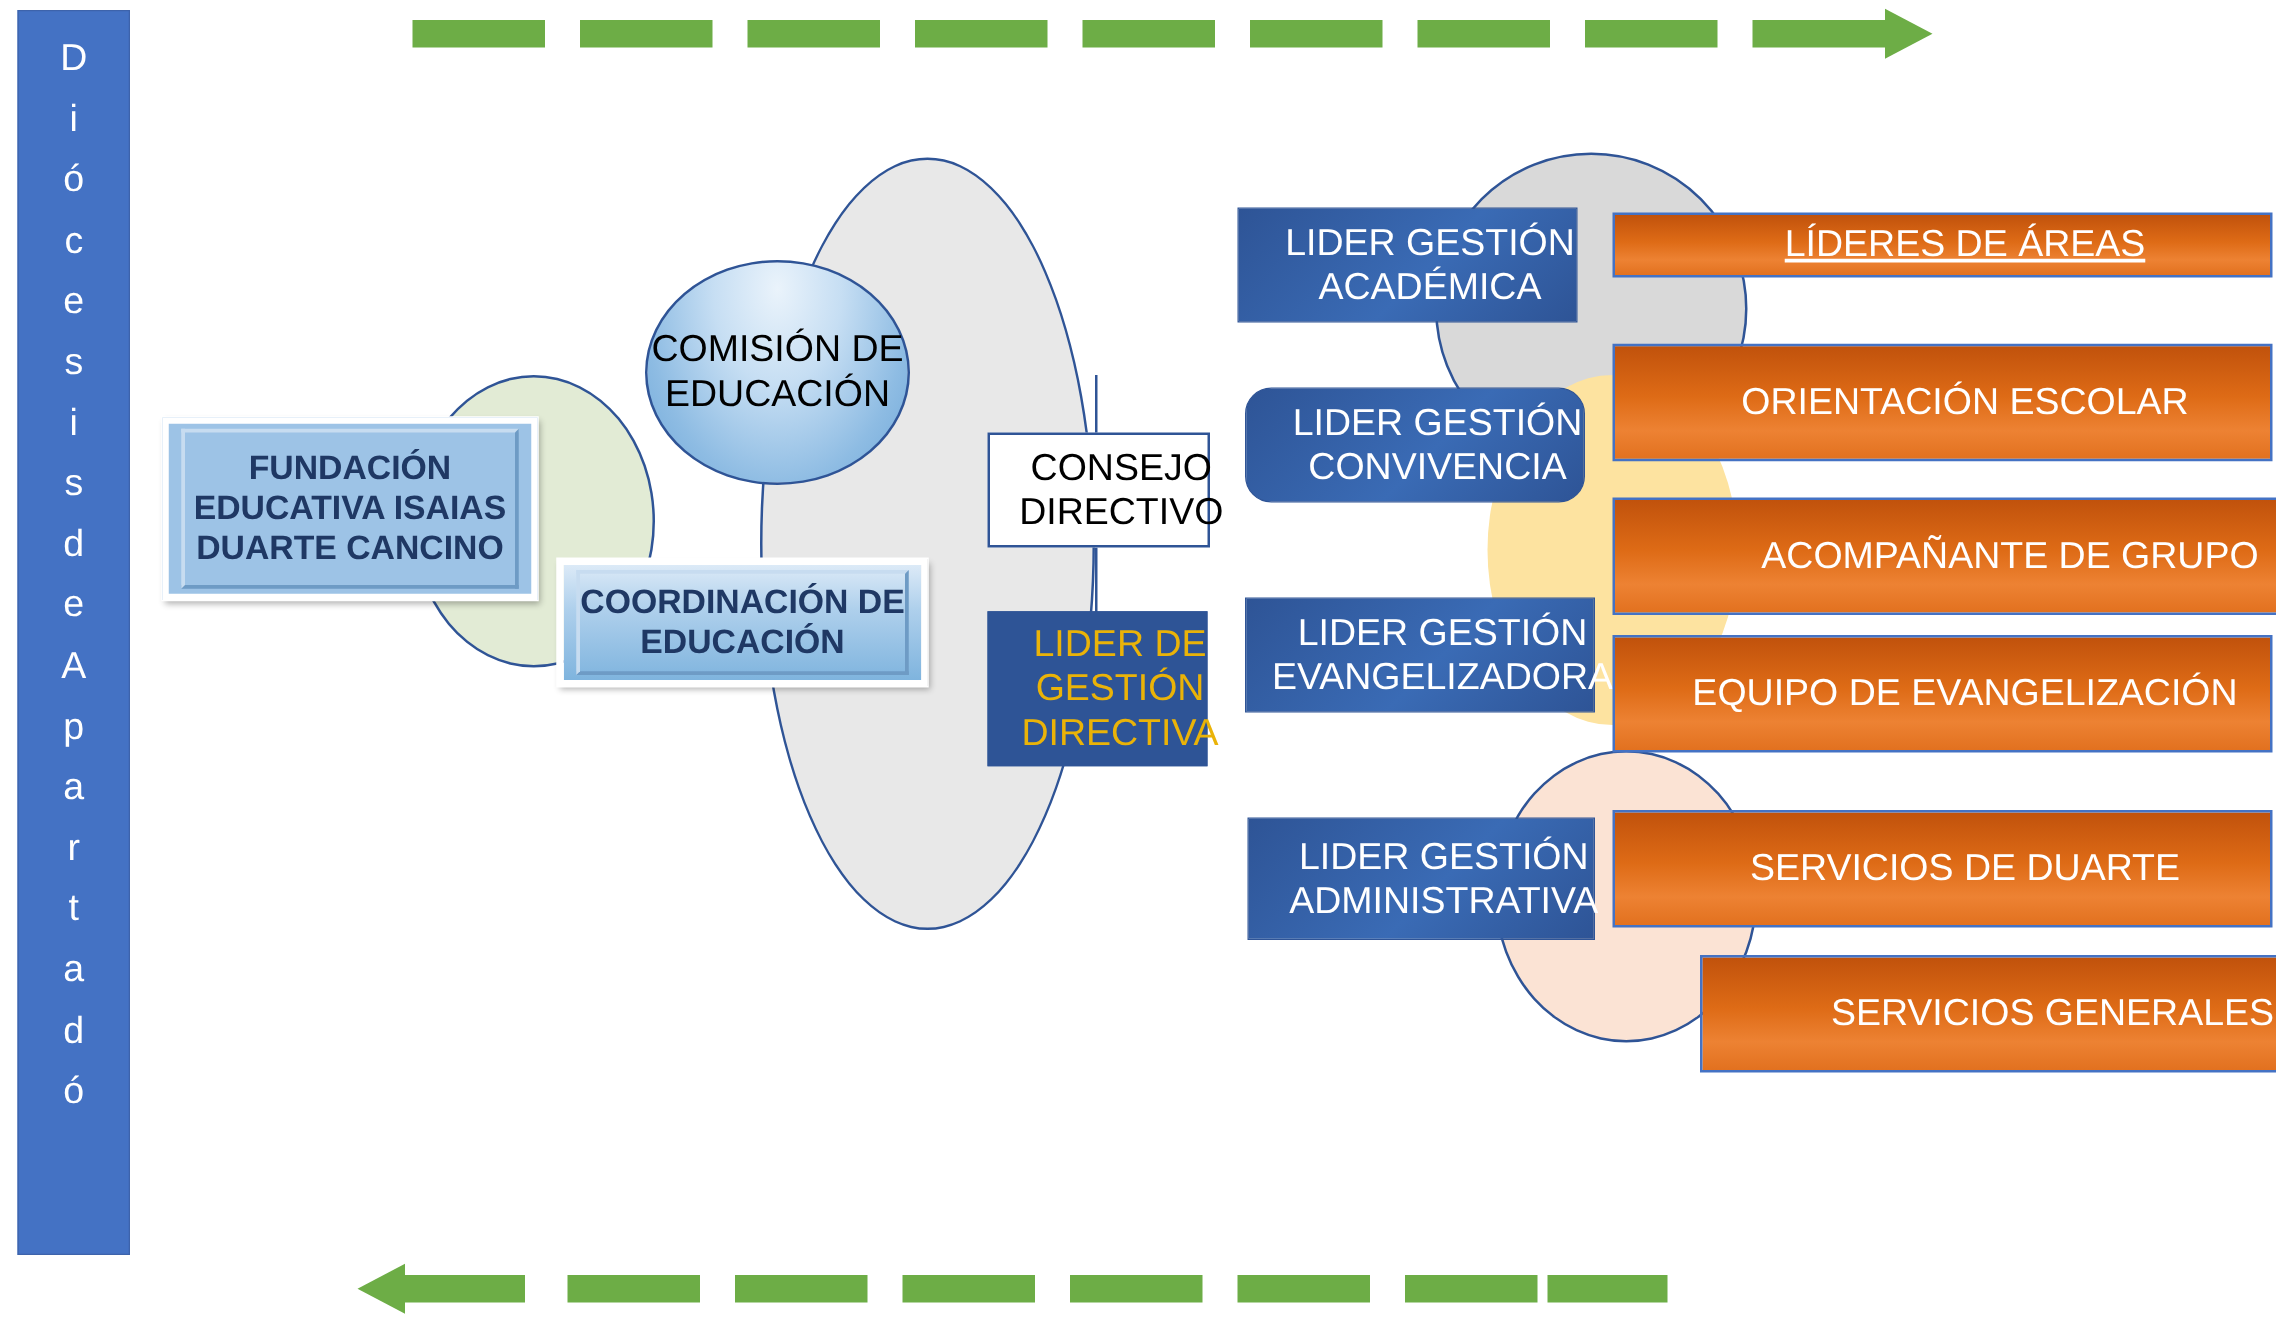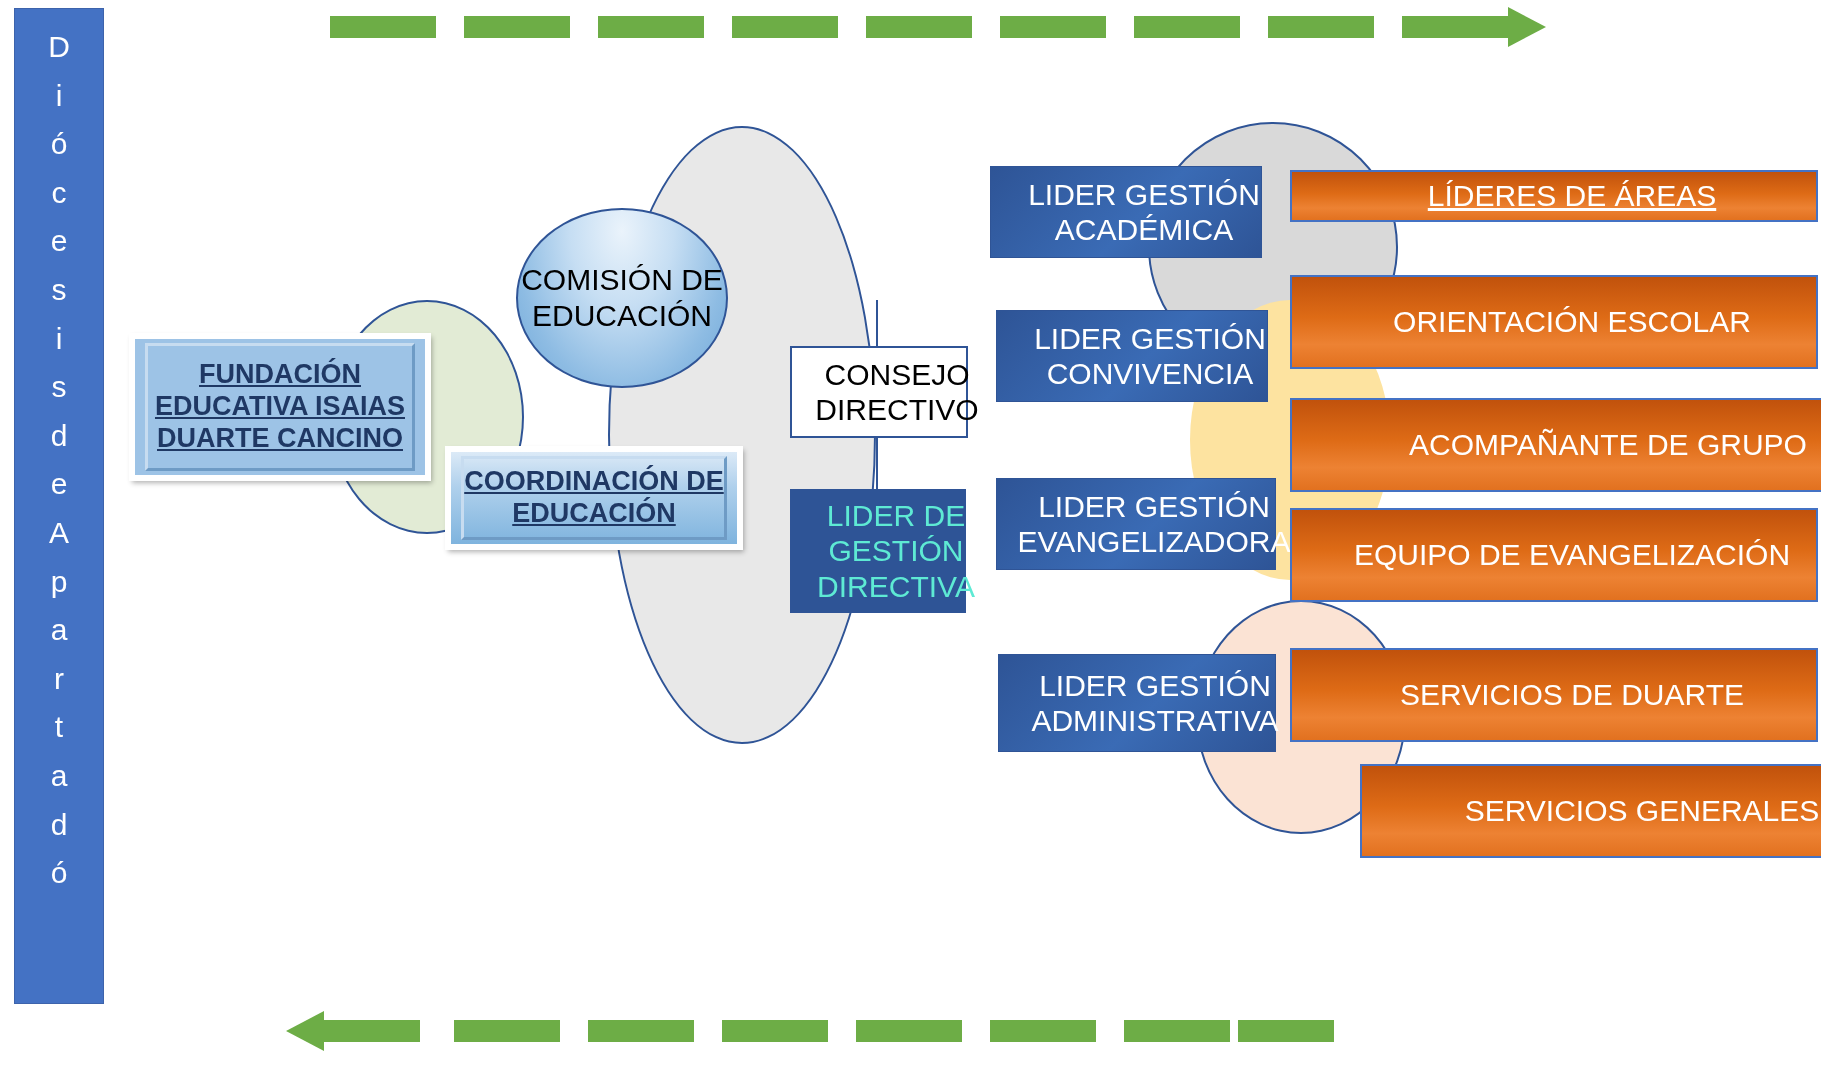--- a/index.html
+++ b/index.html
@@ -134,21 +134,20 @@
     width: 100%;
     height: 100%;
     display: flex;
     align-items: center;
     justify-content: center;
     border-top: 3px solid #C7DCF0;
     border-left: 3px solid #C7DCF0;
     border-right: 3px solid #6E9BC5;
     border-bottom: 3px solid #6E9BC5;
     box-sizing: border-box;
-    text-decoration: underline;
   }
   .bevel-grad {
     background: linear-gradient(to bottom, #DCEAF7 0%, #AFD0EC 38%, #7FB4DE 100%);
   }
 
   
   .box-white {
     background: #FFFFFF;
     border: 2px solid #2F5496;
     color: #000000;
@@ -158,21 +157,21 @@
   
   .box-blue {
     background: linear-gradient(135deg, #2E5496 0%, #3A6BB5 55%, #2E5496 100%);
     border: 1px solid #2F5496;
     color: #FFFFFF;
     font-size: 30px;
   }
   .box-blue-plain {
     background: #2E5496;
     border: 1px solid #2F5496;
-    color: #5eead4;
+    color: #eab308;
     font-size: 30px;
   }
 
   
   .box-orange {
     background: linear-gradient(to bottom, #C1520C 0%, #DE6B16 45%, #ED8233 75%, #E2711F 100%);
     border: 2px solid #4472C4;
     color: #FFFFFF;
     font-size: 30px;
   }
@@ -282,21 +281,21 @@
   </div>
 
   <div class="node box-blue-plain" style="left:790px; top:489px; width:176px; height:124px;">
     <span>LIDER DE GESTIÓN DIRECTIVA</span>
   </div>
 
   <div class="node box-blue" style="left:990px; top:166px; width:272px; height:92px;">
     <span>LIDER GESTIÓN ACADÉMICA</span>
   </div>
 
-  <div class="node box-blue" style="left:996px; top:310px; width:272px; height:92px;">
+  <div class="node box-blue" style="left:996px; top:310px; width:272px; height:92px;border-radius:21px;">
     <span>LIDER GESTIÓN CONVIVENCIA</span>
   </div>
 
   <div class="node box-blue" style="left:996px; top:478px; width:280px; height:92px;">
     <span>LIDER GESTIÓN EVANGELIZADORA</span>
   </div>
 
   <div class="node box-blue" style="left:998px; top:654px; width:278px; height:98px;">
     <span>LIDER GESTIÓN ADMINISTRATIVA</span>
   </div>

